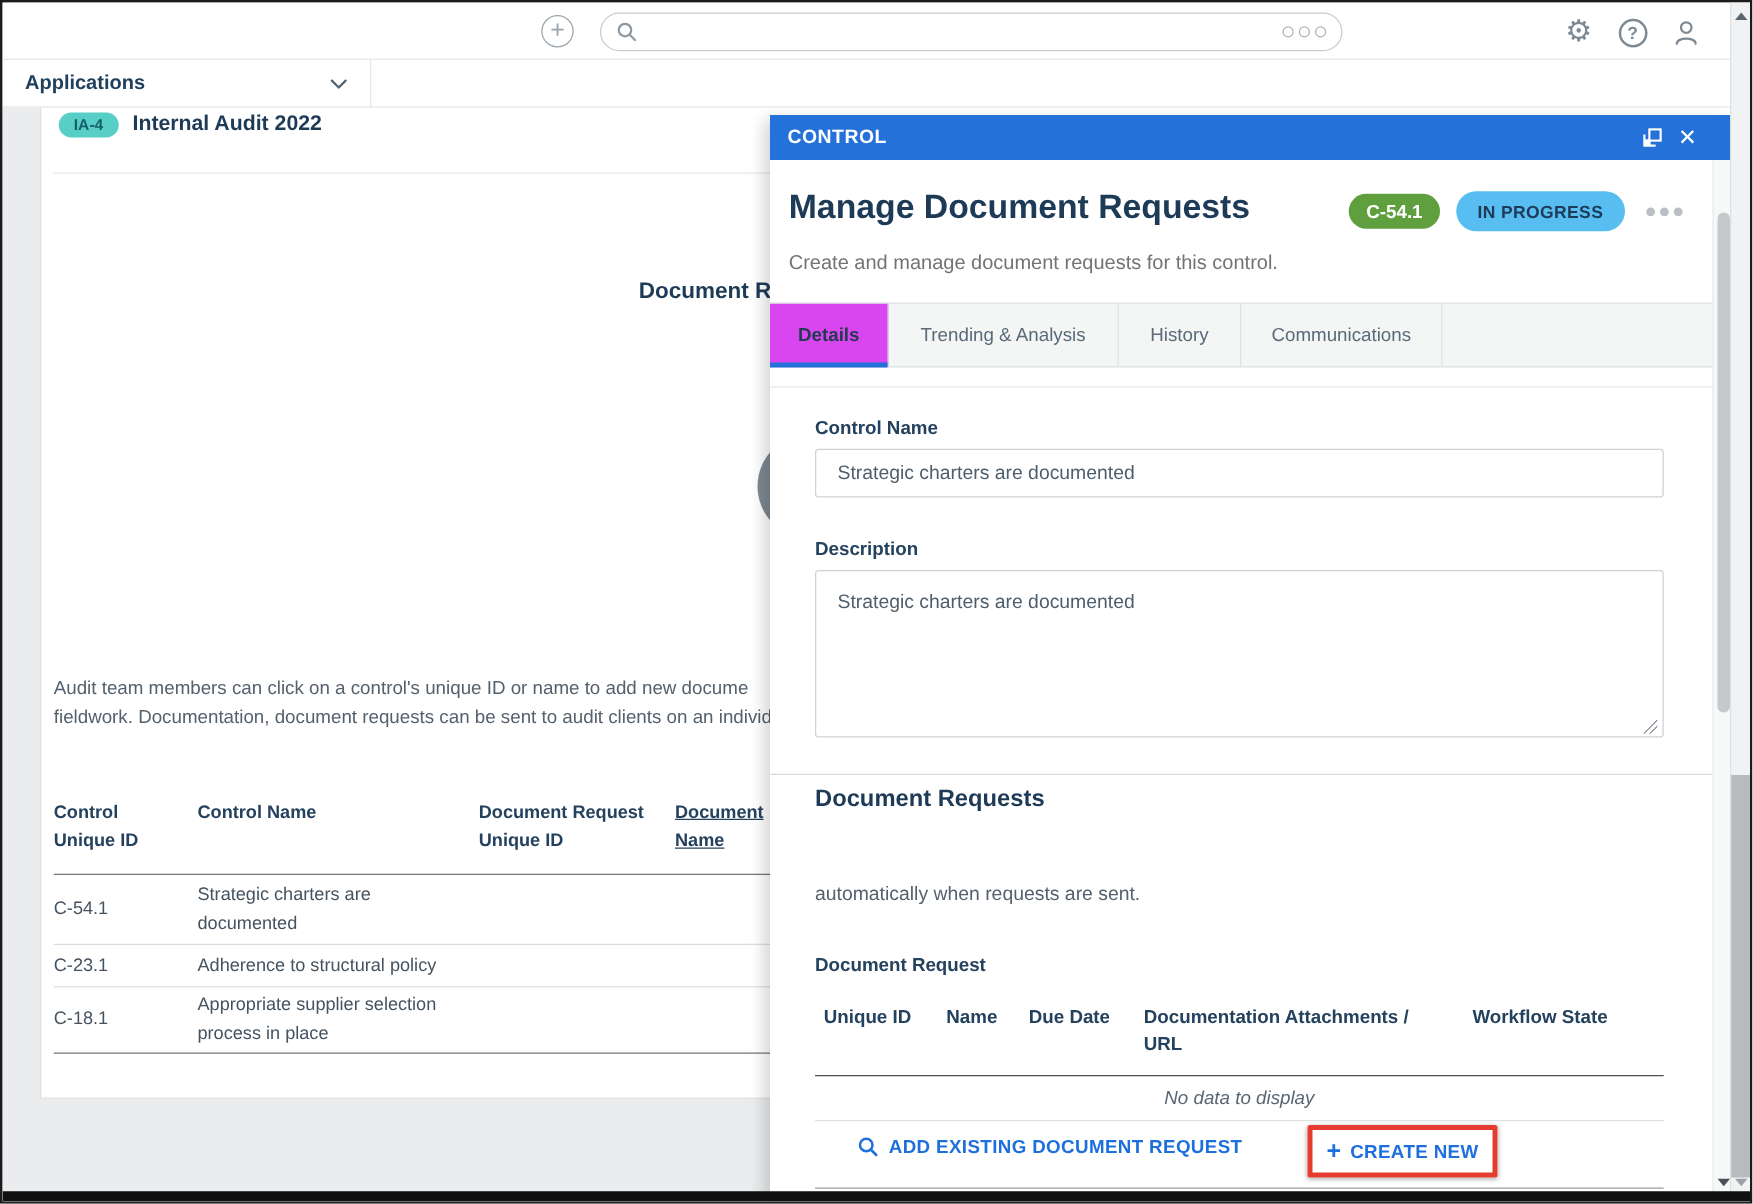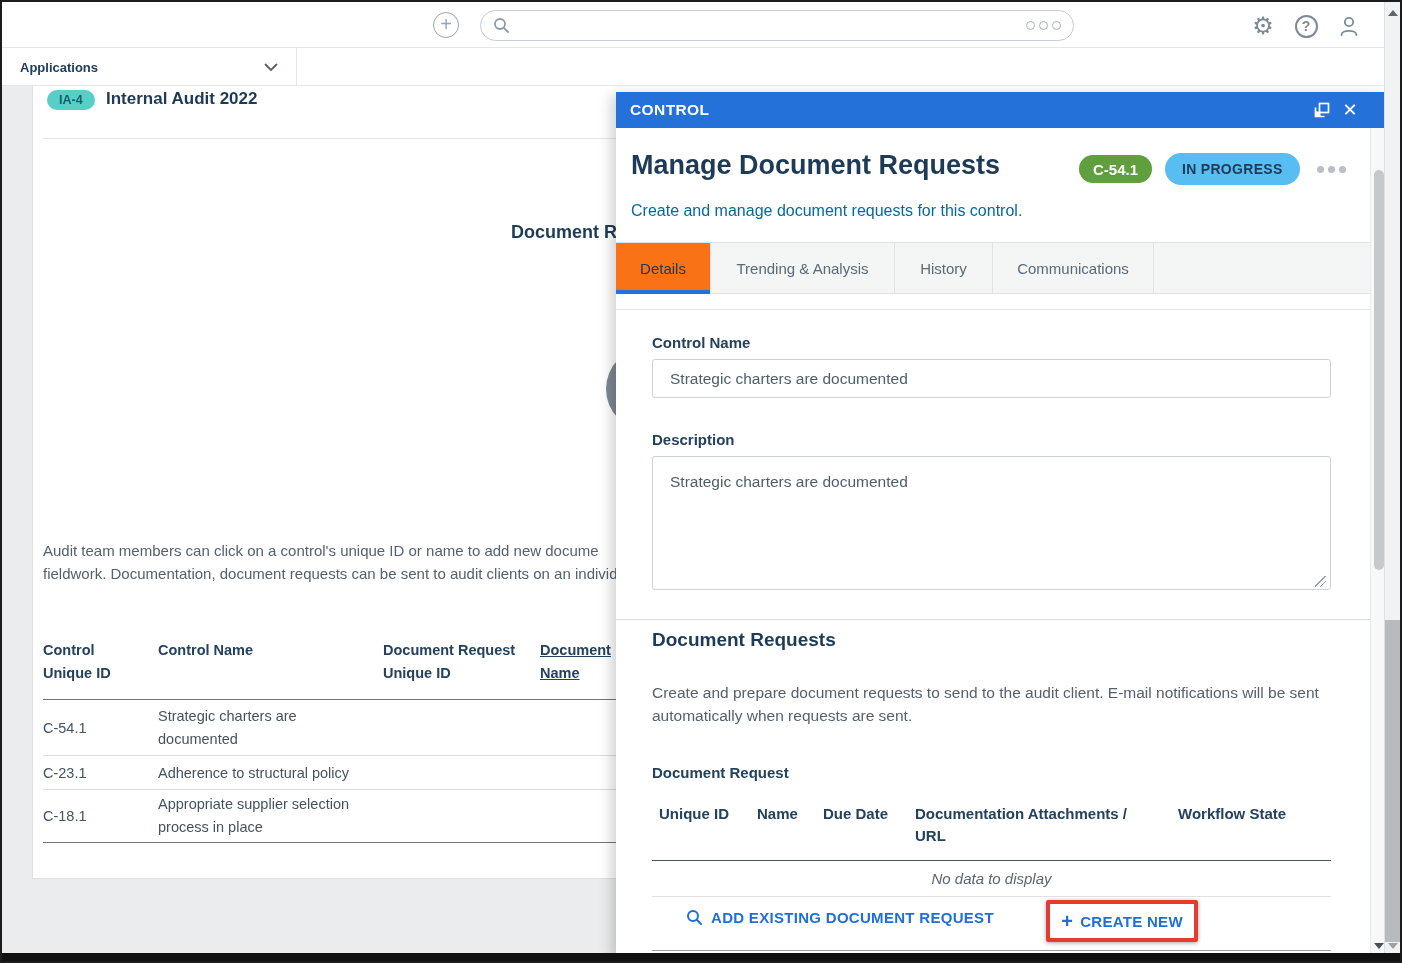--- a/index.html
+++ b/index.html
@@ -27,21 +27,21 @@
   .help .q { width:23px; height:23px; border:2px solid #7d8a94; border-radius:50%;
              font-size:14px; font-weight:bold; color:#7d8a94; display:flex;
              align-items:center; justify-content:center; }
   .user { left:1334px; }
 
   
   .appbar { position:absolute; left:0; top:46px; width:1398px; height:38px; background:#fff;
             border-bottom:1px solid #e4e6e8; z-index:20; }
   .app-dd { position:absolute; left:0; top:0; width:295px; height:38px; cursor:pointer;
             border-right:1px solid #e4e6e8; display:flex; align-items:center; padding:0 18px; }
-  .app-dd .lbl { font-size:13px; font-weight:600; color:#20405e; flex:1; }
+  .app-dd .lbl { font-size:16px; font-weight:600; color:#20405e; flex:1; }
 
   
   .pagebg { position:absolute; left:0; top:84px; width:1398px; height:879px; background:#ebeced; }
   .card { position:absolute; left:30px; top:84px; width:1354px; height:793px; background:#fff;
           border:1px solid #e0e0e0; border-top:none; }
   .card-badge { position:absolute; left:14px; top:4px; height:20px; padding:0 12px;
                 background:#57cfc6; border-radius:10px; font-size:12.5px; font-weight:600;
                 color:#14606a; display:flex; align-items:center; }
   .card-title { position:absolute; left:73px; top:3px; font-size:17px; font-weight:bold; color:#1d3b57; }
   .card-divider { position:absolute; left:10px; top:52px; width:1330px; border-top:1px solid #e4e6e8; }
@@ -77,29 +77,29 @@
 
   .panel-title { position:absolute; left:15px; top:58px; font-size:27px; font-weight:bold; color:#1d3b57; }
   .pill-id { position:absolute; left:463px; top:63px; height:28px; padding:0 14px; background:#5f9f3e;
              border-radius:14px; color:#fff; font-size:15px; font-weight:bold;
              display:flex; align-items:center; }
   .pill-status { position:absolute; left:549px; top:61px; height:32px; padding:0 17px; background:#58bdf0;
                  border-radius:16px; color:#1d3b57; font-size:14px; font-weight:bold; letter-spacing:.3px;
                  display:flex; align-items:center; }
   .dots-menu { position:absolute; left:701px; top:74px; display:flex; gap:4px; cursor:pointer; }
   .dots-menu span { width:7px; height:7px; background:#b9bfc5; border-radius:50%; display:block; }
-  .panel-subtitle { position:absolute; left:15px; top:110px; font-size:16px; color:#0369a1; }
+  .panel-subtitle { position:absolute; left:15px; top:110px; font-size:16px; color:#737373; }
 
   
   .tabs { position:absolute; left:0; top:150px; width:754px; height:52px; background:#f4f5f5;
           border-top:1px solid #e0e2e4; border-bottom:1px solid #e0e2e4; display:flex; }
   .tab { height:100%; display:flex; align-items:center; justify-content:center;
          font-size:15px; color:#5a6a78; border-right:1px solid #e0e2e4; cursor:pointer;
          position:relative; background:transparent; }
-  .tab.active { background:#f97316; color:#223a52; font-weight:normal; }
+  .tab.active { background:#d946ef; color:#223a52; font-weight:bold; }
   .tab.active::after { content:""; position:absolute; left:0; right:0; bottom:-1px; height:4px; background:#2471da; }
   .t0 { width:95px; } .t1 { width:184px;text-align:right; } .t2 { width:98px;text-align:center; } .t3 { width:161px; }
   .tabs-divider { position:absolute; left:0; top:217px; width:754px; border-top:1px solid #e4e6e8; }
 
   .fld-label { position:absolute; left:36px; font-size:15px; font-weight:bold; color:#24415e; }
   .inp { position:absolute; left:36px; width:679px; border:1px solid #ccd2d7; border-radius:3px;
          background:#fff; font-family:"Liberation Sans", sans-serif;
          font-size:15.5px; color:#4e5e6d; }
   .inp-name { top:267px; height:39px; padding:0 17px; }
   .inp-desc { top:364px; height:134px; padding:14px 17px; resize:none; overflow:hidden; line-height:22px; }
@@ -265,21 +265,20 @@
 
     <div class="fld-label" style="top:242px">Control Name</div>
     <input class="inp inp-name" value="Strategic charters are documented" style="">
 
     <div class="fld-label" style="top:339px">Description</div>
     <textarea class="inp inp-desc" style="">Strategic charters are documented</textarea>
     <div class="resize-handle"></div>
 
     <div class="sec-divider"></div>
     <div class="dr-heading">Document Requests</div>
-    <div class="dr-line dr-l1">Create and prepare document requests to send to the audit client. E-mail notifications will be sent</div>
     <div class="dr-line dr-l2">automatically when requests are sent.</div>
     <div class="dr-table-label">Document Request</div>
 
     <div class="dr-cols">
       <div class="dr-col dc0">Unique ID</div>
       <div class="dr-col dc1">Name</div>
       <div class="dr-col dc2">Due Date</div>
       <div class="dr-col dc3">Documentation Attachments / URL</div>
       <div class="dr-col dc4">Workflow State</div>
     </div>

